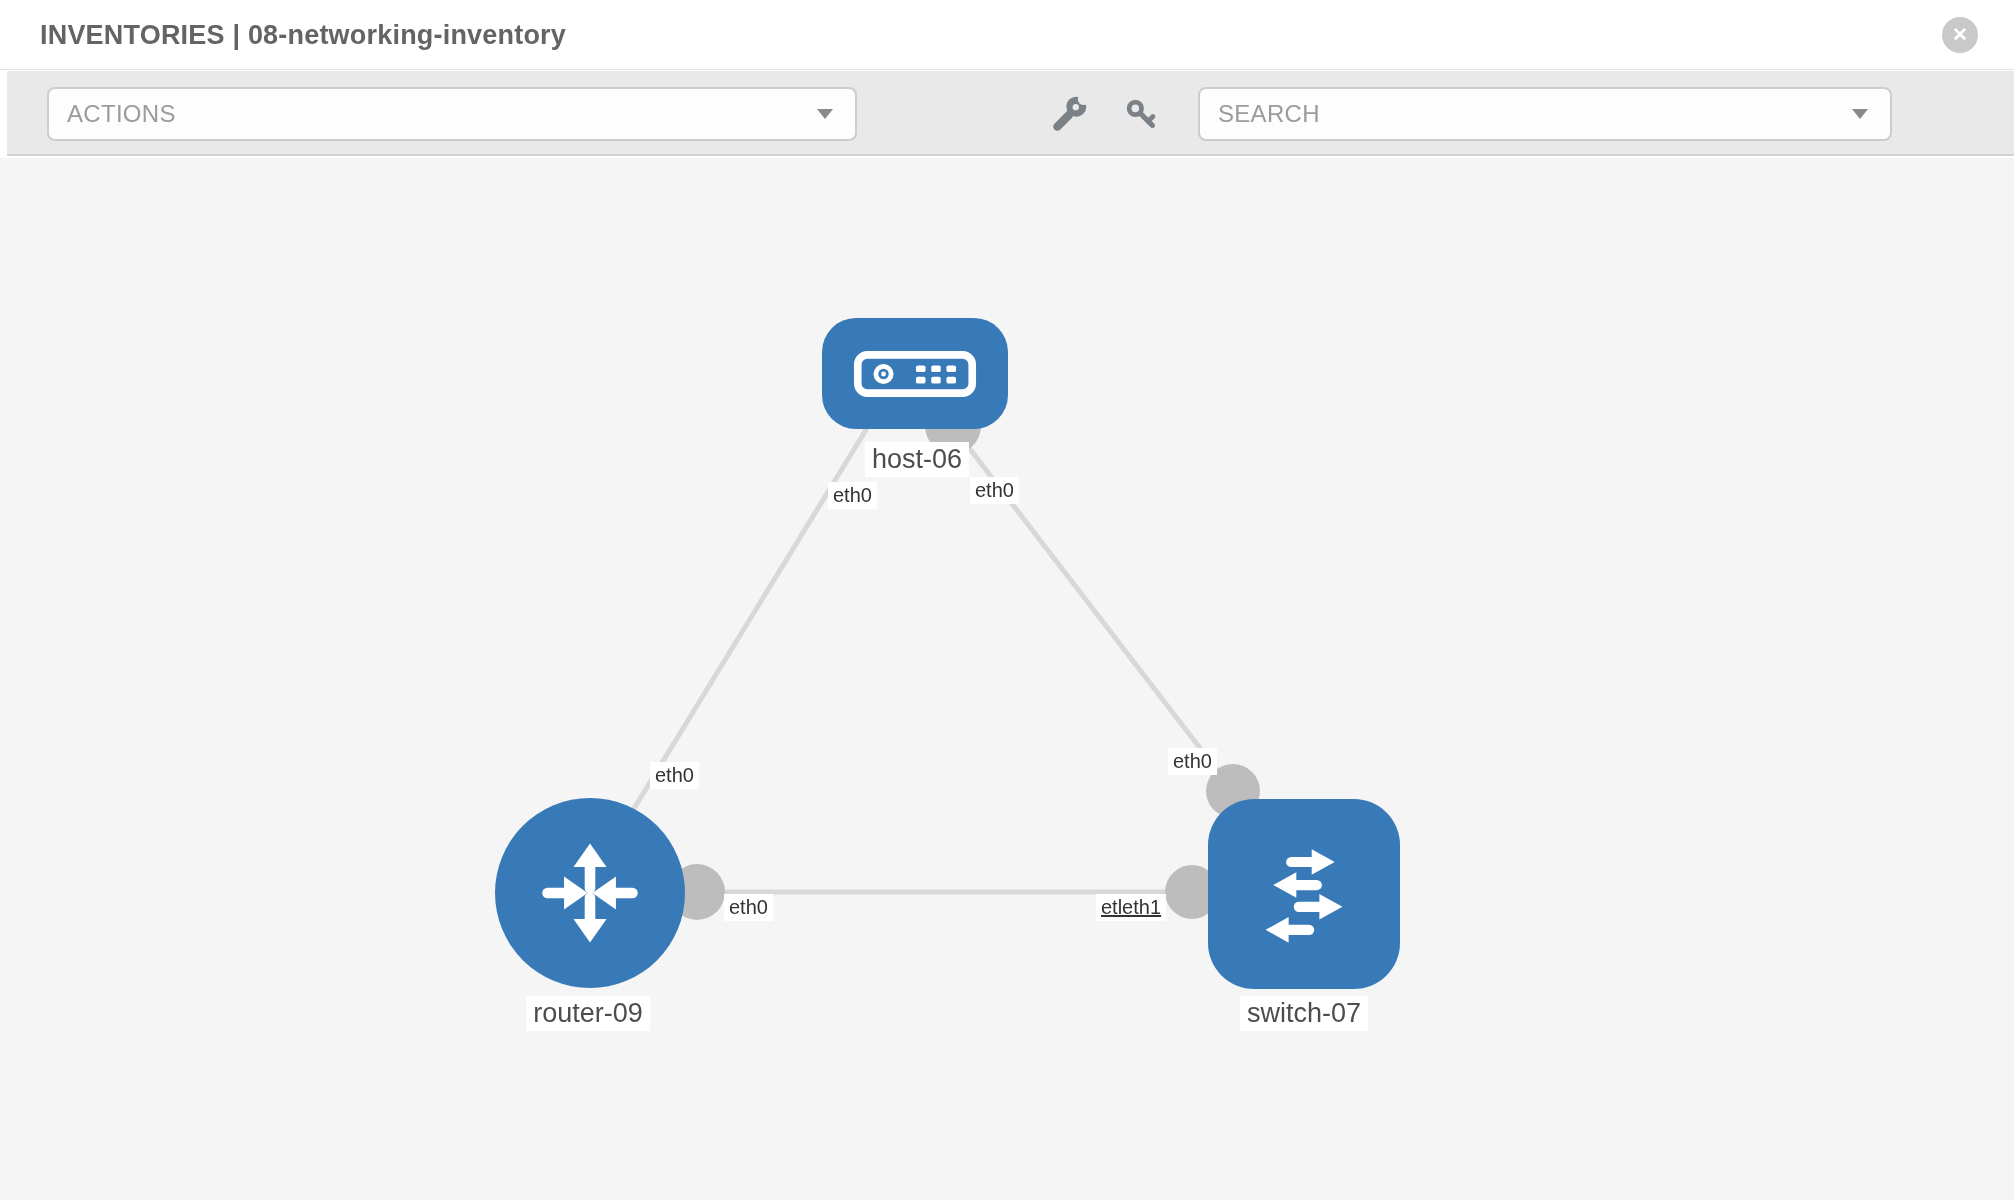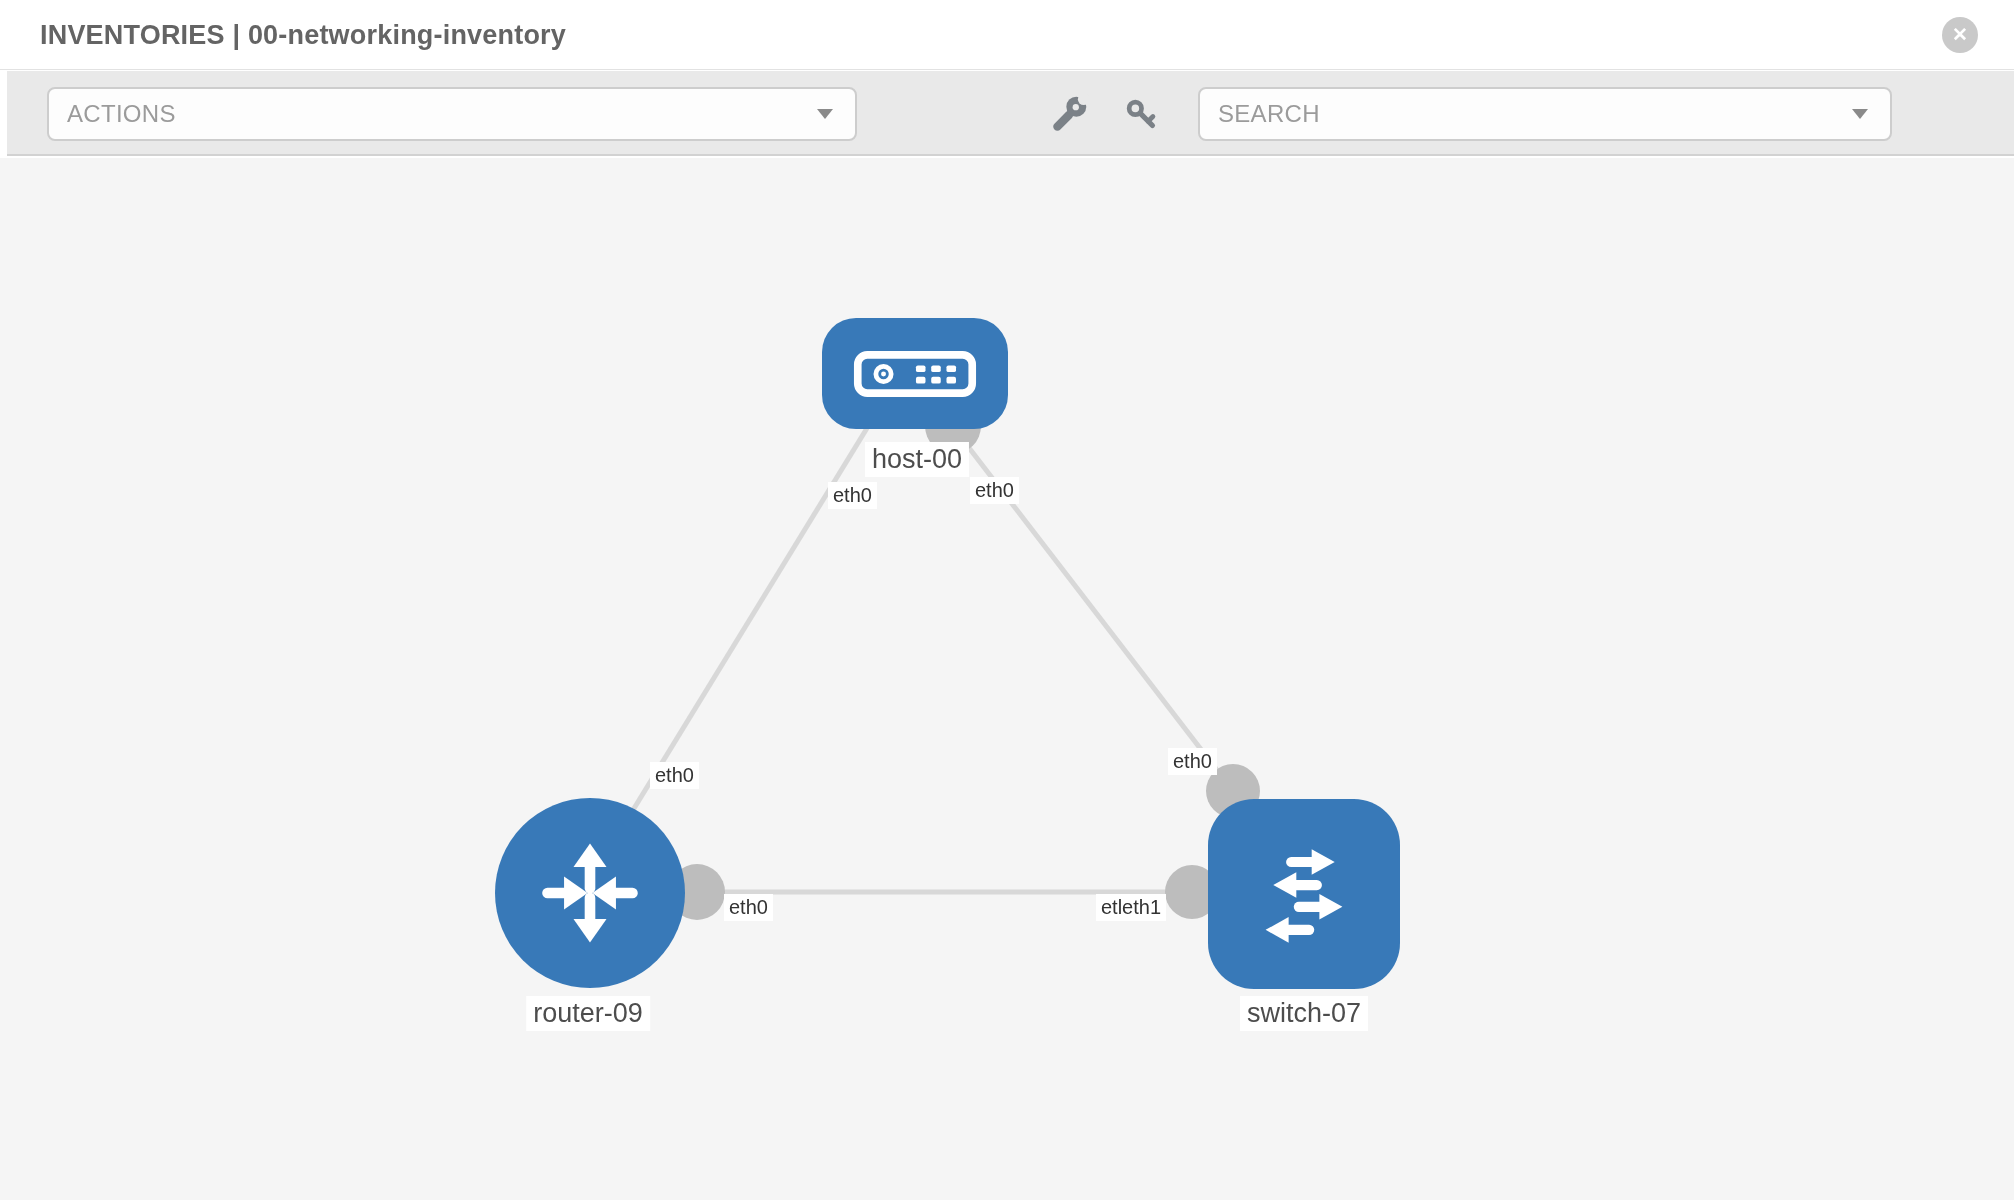--- a/index.html
+++ b/index.html
@@ -39,21 +39,21 @@
   .node.router{left:495px;top:640px;width:190px;height:190px;border-radius:50%;}
   .node.switch{left:1208px;top:641px;width:192px;height:190px;border-radius:46px;}
   .chip{position:absolute;background:#fff;color:#4d4d4d;white-space:nowrap;}
   .chip.node-label{font-size:27px;padding:2px 7px;transform:translateX(-50%);}
   .chip.if-label{font-size:20px;color:#333;padding:2px 5px;margin-top:24px;}
 </style>
 </head>
 <body>
 
 <div class="header">
-  <div class="page-title">INVENTORIES | 00-networking-inventory</div>
+  <div class="page-title">INVENTORIES | 08-networking-inventory</div>
   <div class="close-btn">✕</div>
 </div>
 
 <div class="toolbar">
   <div class="select actions">
     <span class="sel-label">ACTIONS</span>
     <span class="caret"></span>
   </div>
 
   <svg class="tool-icon wrench" width="42" height="42" viewBox="0 0 40 40">
@@ -125,24 +125,24 @@
         <line x1="60" y1="43" x2="42" y2="43"></line>
         <polygon points="26,43 44,33 44,53" stroke="none"></polygon>
         <line x1="46" y1="60" x2="64" y2="60"></line>
         <polygon points="80,60 62,50 62,70" stroke="none"></polygon>
         <line x1="54" y1="78" x2="36" y2="78"></line>
         <polygon points="20,78 38,68 38,88" stroke="none"></polygon>
       </g>
     </svg>
   </div>
 
-  <div class="chip node-label" style="left:917px;top:284px;">host-00</div>
+  <div class="chip node-label" style="left:917px;top:284px;">host-06</div>
   <div class="chip node-label" style="left:588px;top:838px;">router-09</div>
   <div class="chip node-label" style="left:1304px;top:838px;">switch-07</div>
 
   <div class="chip if-label" style="left:828px;top:300px;">eth0</div>
   <div class="chip if-label" style="left:970px;top:295px;">eth0</div>
   <div class="chip if-label" style="left:650px;top:580px;">eth0</div>
   <div class="chip if-label" style="left:1168px;top:566px;">eth0</div>
   <div class="chip if-label" style="left:724px;top:712px;">eth0</div>
-  <div class="chip if-label" style="left:1096px;top:712px;">etleth1</div>
+  <div class="chip if-label" style="left:1096px;top:712px;text-decoration:underline;">etleth1</div>
 
 </div>
 
 </body></html>

